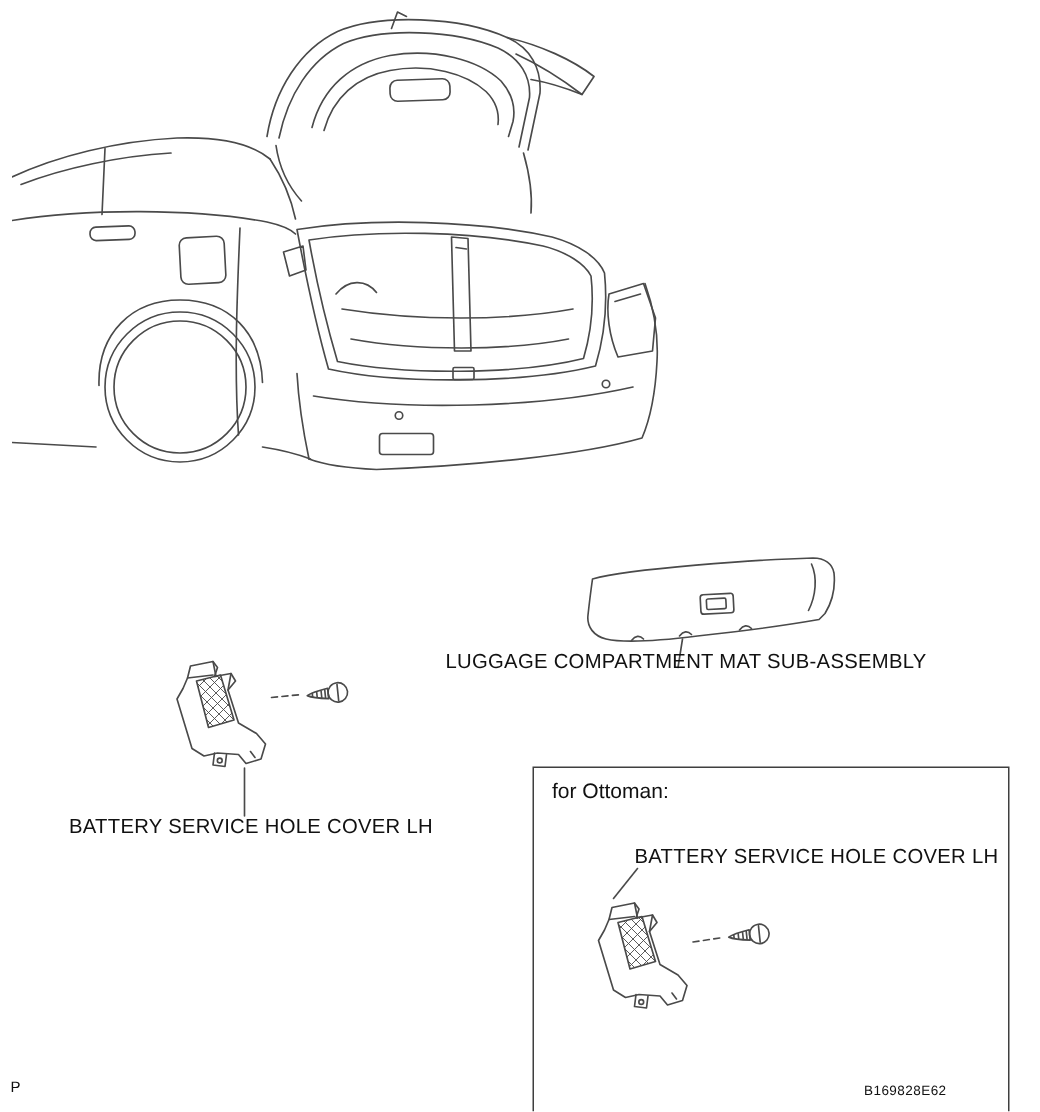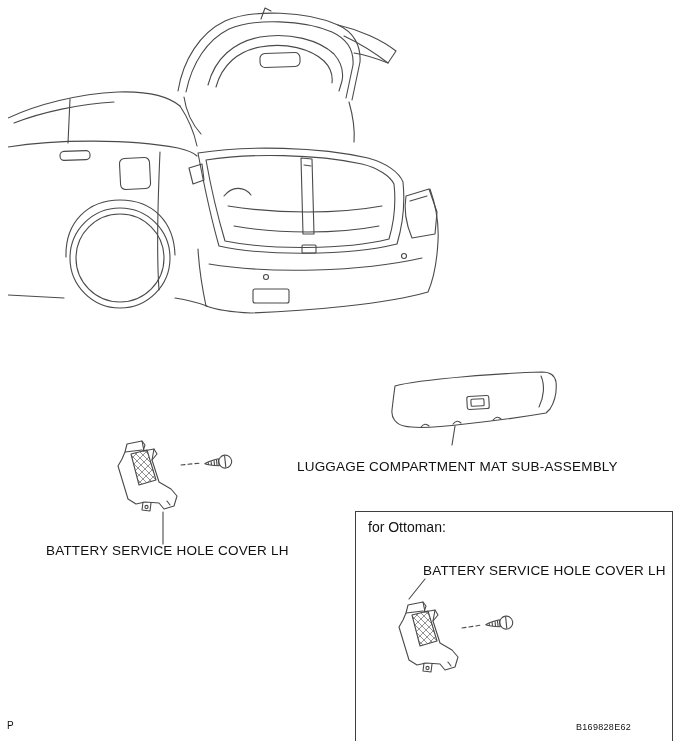--- a/index.html
+++ b/index.html
@@ -128,21 +128,21 @@
   <svg class="abs" style="left:375px;top:368px" width="195" height="78" viewBox="0 0 195 78" fill="none" stroke="#4a4a4a" stroke-width="1.1" stroke-linecap="round" stroke-linejoin="round">
     <path d="M20 18 C45 11 130 5 167 4 C175 4 180 8 181 14 C182 24 180 33 175 41 L171 45 C148 49 118 53 90 56 C66 59 42 61 29 58 C21 56 16 50 17 42 C18 33 19 25 20 18 Z"></path>
     <path d="M166 8 C170 17 169 29 164 39"></path>
     <path d="M46 59 q4 -5 8 -1"></path>
     <path d="M78 56 q4 -5 8 -1"></path>
     <path d="M118 52 q4 -5 8 -1"></path>
     <rect x="92" y="28" width="22" height="13" rx="2" transform="rotate(-3 103 34)"></rect>
     <rect x="96" y="31" width="13" height="7" rx="1" transform="rotate(-3 103 34)"></rect>
     <path d="M80 58 L77 77"></path>
   </svg>
-  <div class="label" style="left:297px;top:460px">LUGGAGE COMPARTMENT MAT SUB-ASSEMBLY</div>
+  <div class="label" style="left:297px;top:434px">LUGGAGE COMPARTMENT MAT SUB-ASSEMBLY</div>
 
   <svg class="abs" style="left:105px;top:437px" width="135" height="110" viewBox="0 0 135 110" fill="none" stroke="#4a4a4a" stroke-width="1.1" stroke-linecap="round" stroke-linejoin="round">
     <use href="#cover" transform="translate(4,2)"></use>
     <path stroke-dasharray="4 3" d="M76 28 L96 26"></path>
     <g>
       <use href="#screw" transform="translate(97,19) rotate(-6)"></use>
     </g>
     <path d="M58 75 L58 107"></path>
   </svg>
   <div class="label" style="left:46px;top:544px">BATTERY SERVICE HOLE COVER LH</div>

